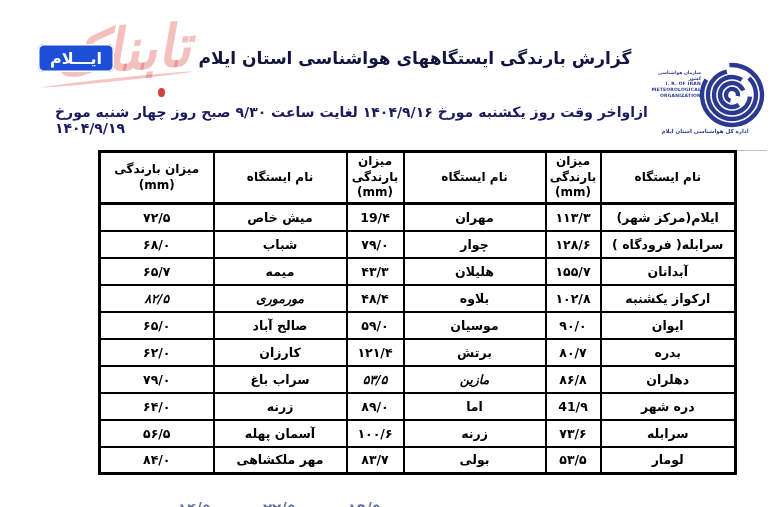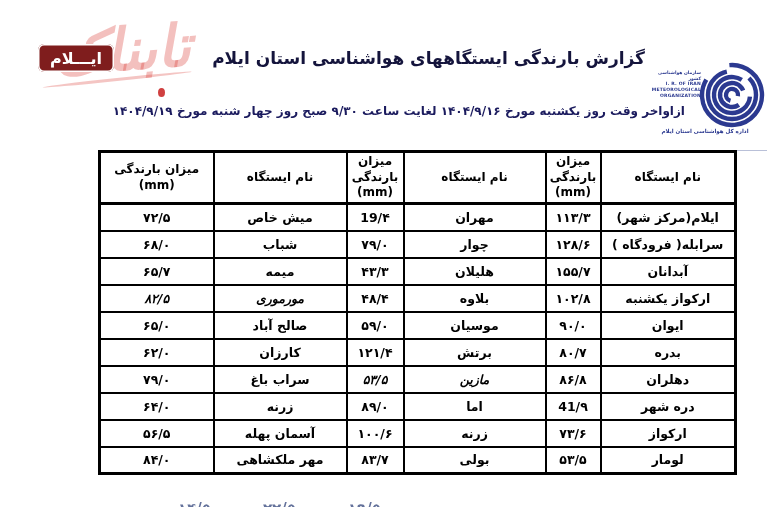--- a/index.html
+++ b/index.html
@@ -19,32 +19,32 @@
   .tabnak-swash{
     position:absolute;left:30px;top:72px;width:150px;height:3px;
     background:rgba(214,48,40,0.28);border-radius:50%;transform:rotate(-6deg);
   }
   .tabnak-dot{
     position:absolute;left:146px;top:82px;width:7px;height:9px;border-radius:50%;
     background:rgba(200,30,30,0.85);
   }
   .tabnak-badge{
     position:absolute;left:26px;top:38px;width:76px;height:28px;
-    background:#7f1d1d;border-radius:6px;box-shadow:0 0 0 1.5px #fff inset;
+    background:#1d4ed8;border-radius:6px;box-shadow:0 0 0 1.5px #fff inset;
     display:flex;align-items:center;justify-content:center;
     color:#ffffff;font-weight:bold;font-size:16px;direction:rtl;
   }
   
   .doc-title{
-    position:absolute;left:185px;top:48px;width:460px;text-align:right;
+    position:absolute;left:185px;top:48px;width:460px;text-align:center;
     direction:rtl;color:#14143c;font-weight:bold;font-size:17px;
   }
   .doc-subtitle{
-    position:absolute;left:55px;top:104px;width:630px;text-align:right;
-    direction:rtl;color:#1b1b5e;font-weight:bold;font-size:12px;
+    position:absolute;left:55px;top:104px;width:630px;text-align:left;
+    direction:rtl;color:#1b1b5e;font-weight:bold;font-size:14px;
   }
   
   .metlogo{position:absolute;left:645px;top:60px;width:126px;height:95px;}
   .metlogo-textblock{
     position:absolute;left:0;top:10px;width:56px;text-align:right;
     color:#2b3990;font-weight:bold;line-height:1.25;
   }
   .metlogo-fa{font-size:4.5px;direction:rtl;}
   .metlogo-en{font-size:4.5px;letter-spacing:0.2px;}
   .metlogo-spiral{position:absolute;left:52px;top:0px;}
@@ -204,21 +204,21 @@
       </tr>
       <tr>
         <td class="name">دره شهر</td>
         <td class="val">41/۹</td>
         <td class="name">اما</td>
         <td class="val">۸۹/۰</td>
         <td class="name">زرنه</td>
         <td class="val">۶۴/۰</td>
       </tr>
       <tr>
-        <td class="name">ارکواز</td>
+        <td class="name">سرابله</td>
         <td class="val">۷۳/۶</td>
         <td class="name">زرنه</td>
         <td class="val">۱۰۰/۶</td>
         <td class="name">آسمان پهله</td>
         <td class="val">۵۶/۵</td>
       </tr>
       <tr>
         <td class="name">لومار</td>
         <td class="val">۵۳/۵</td>
         <td class="name">بولی</td>

